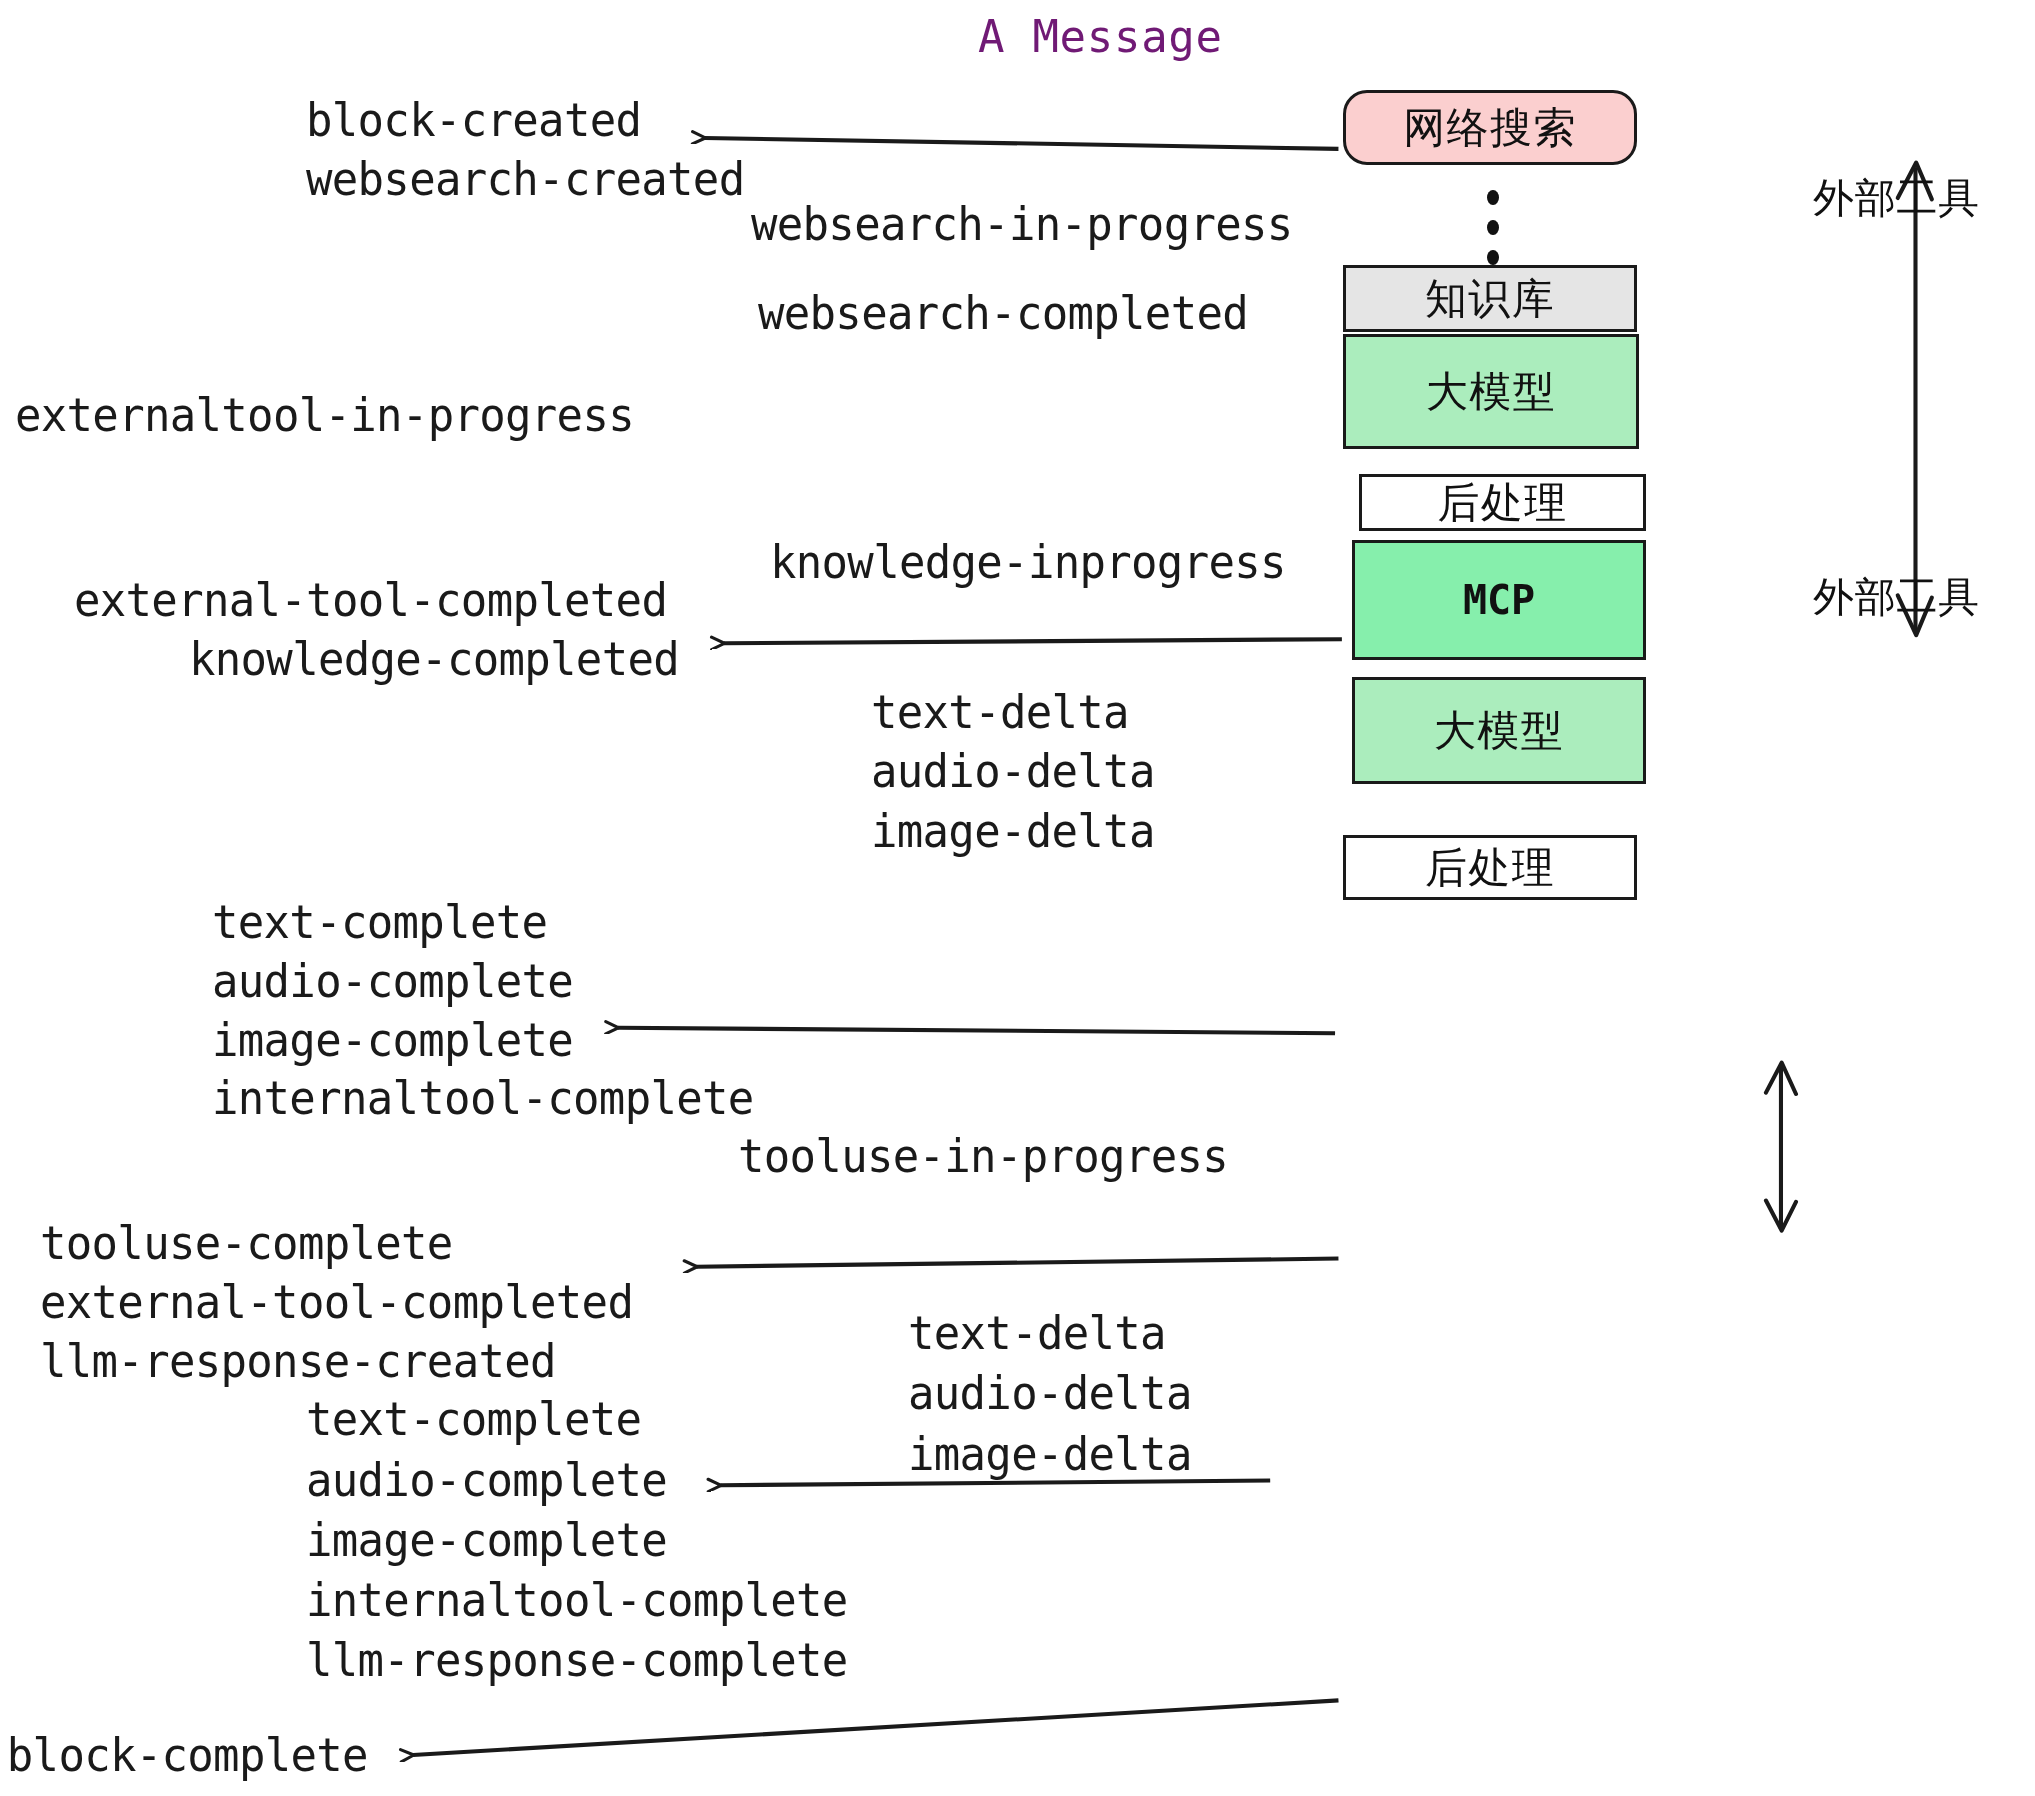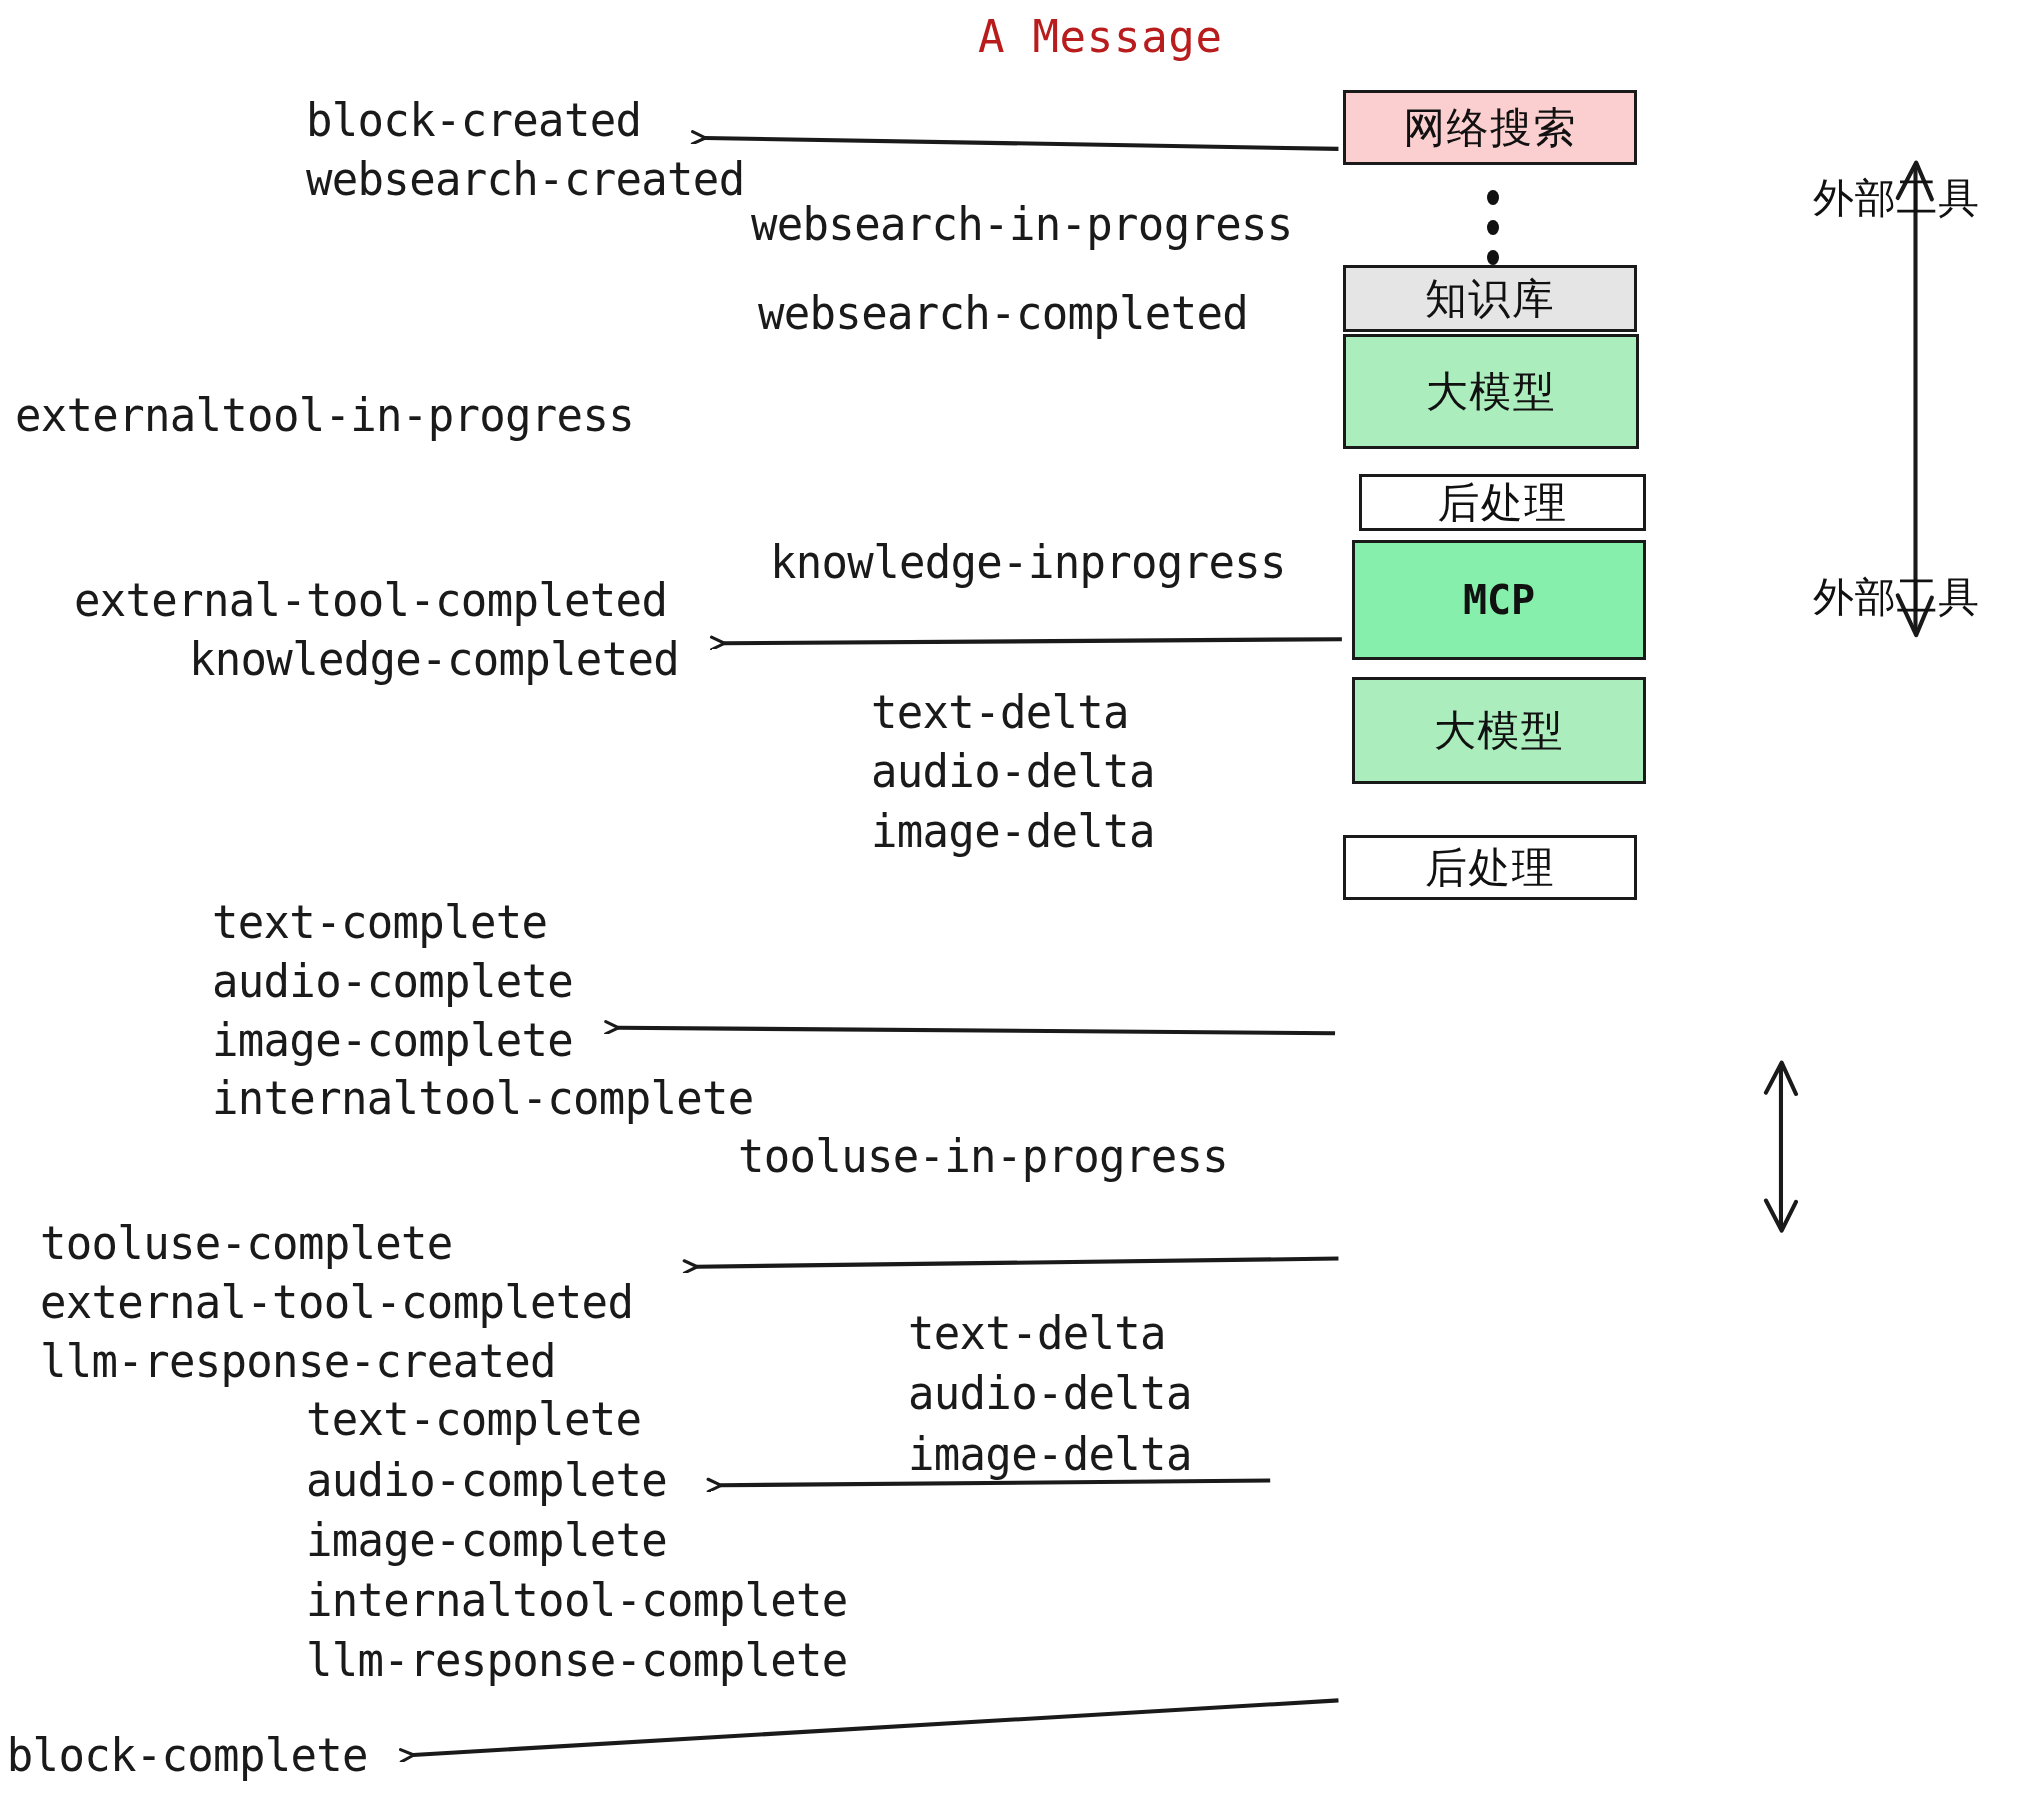--- a/index.html
+++ b/index.html
@@ -19,21 +19,21 @@
     color:#1a1a1a;
     letter-spacing:-0.7px;
     transform:scaleY(1.06);
     transform-origin:left center;
   }
   .title{
     position:absolute;
     white-space:nowrap;
     font-family:"DejaVu Sans Mono","Liberation Mono",monospace;
     font-size:44px;
-    color:#b91c1c;
+    color:#701a75;
     letter-spacing:0.7px;
   }
   .node{
     position:absolute;
     box-sizing:border-box;
     border:3.4px solid #1a1a1a;
     display:flex;
     align-items:center;
     justify-content:center;
     font-family:"DejaVu Sans","Liberation Sans",sans-serif;
@@ -102,21 +102,21 @@
     <path d="M2805,240 L2805,930" stroke="#1a1a1a" stroke-width="6" fill="none" marker-start="url(#ahu)" marker-end="url(#ah)" transform="rotate(90 2805 585)" style="display:none"></path>
     <path d="M2805,925 L2805,245" stroke="#1a1a1a" stroke-width="6" fill="none"></path>
     <path d="M2779,290 L2806,238 L2829,292" stroke="#1a1a1a" stroke-width="6" fill="none" stroke-linecap="round" stroke-linejoin="round"></path>
     <path d="M2779,872 L2806,930 L2829,875" stroke="#1a1a1a" stroke-width="6" fill="none" stroke-linecap="round" stroke-linejoin="round"></path>
 
     <path d="M2608,1800 L2608,1560" stroke="#1a1a1a" stroke-width="6" fill="none"></path>
     <path d="M2586,1600 L2609,1556 L2630,1602" stroke="#1a1a1a" stroke-width="6" fill="none" stroke-linecap="round" stroke-linejoin="round"></path>
     <path d="M2586,1758 L2609,1802 L2630,1760" stroke="#1a1a1a" stroke-width="6" fill="none" stroke-linecap="round" stroke-linejoin="round"></path>
   </svg>
 
-  <div class="node" style="left:1343px;top:90px;width:294px;height:75px;background:#FBCFCF;">
+  <div class="node" style="left:1343px;top:90px;width:294px;height:75px;background:#FBCFCF;border-radius:24px;">
     <span>网络搜索</span>
   </div>
 
   <div class="dots" style="left:1486px;top:190px;width:13.7px;height:75px;">
     <span></span>
     <span></span>
     <span></span>
   </div>
 
   <div class="node" style="left:1343px;top:265px;width:294px;height:67px;background:#e5e5e5;">

